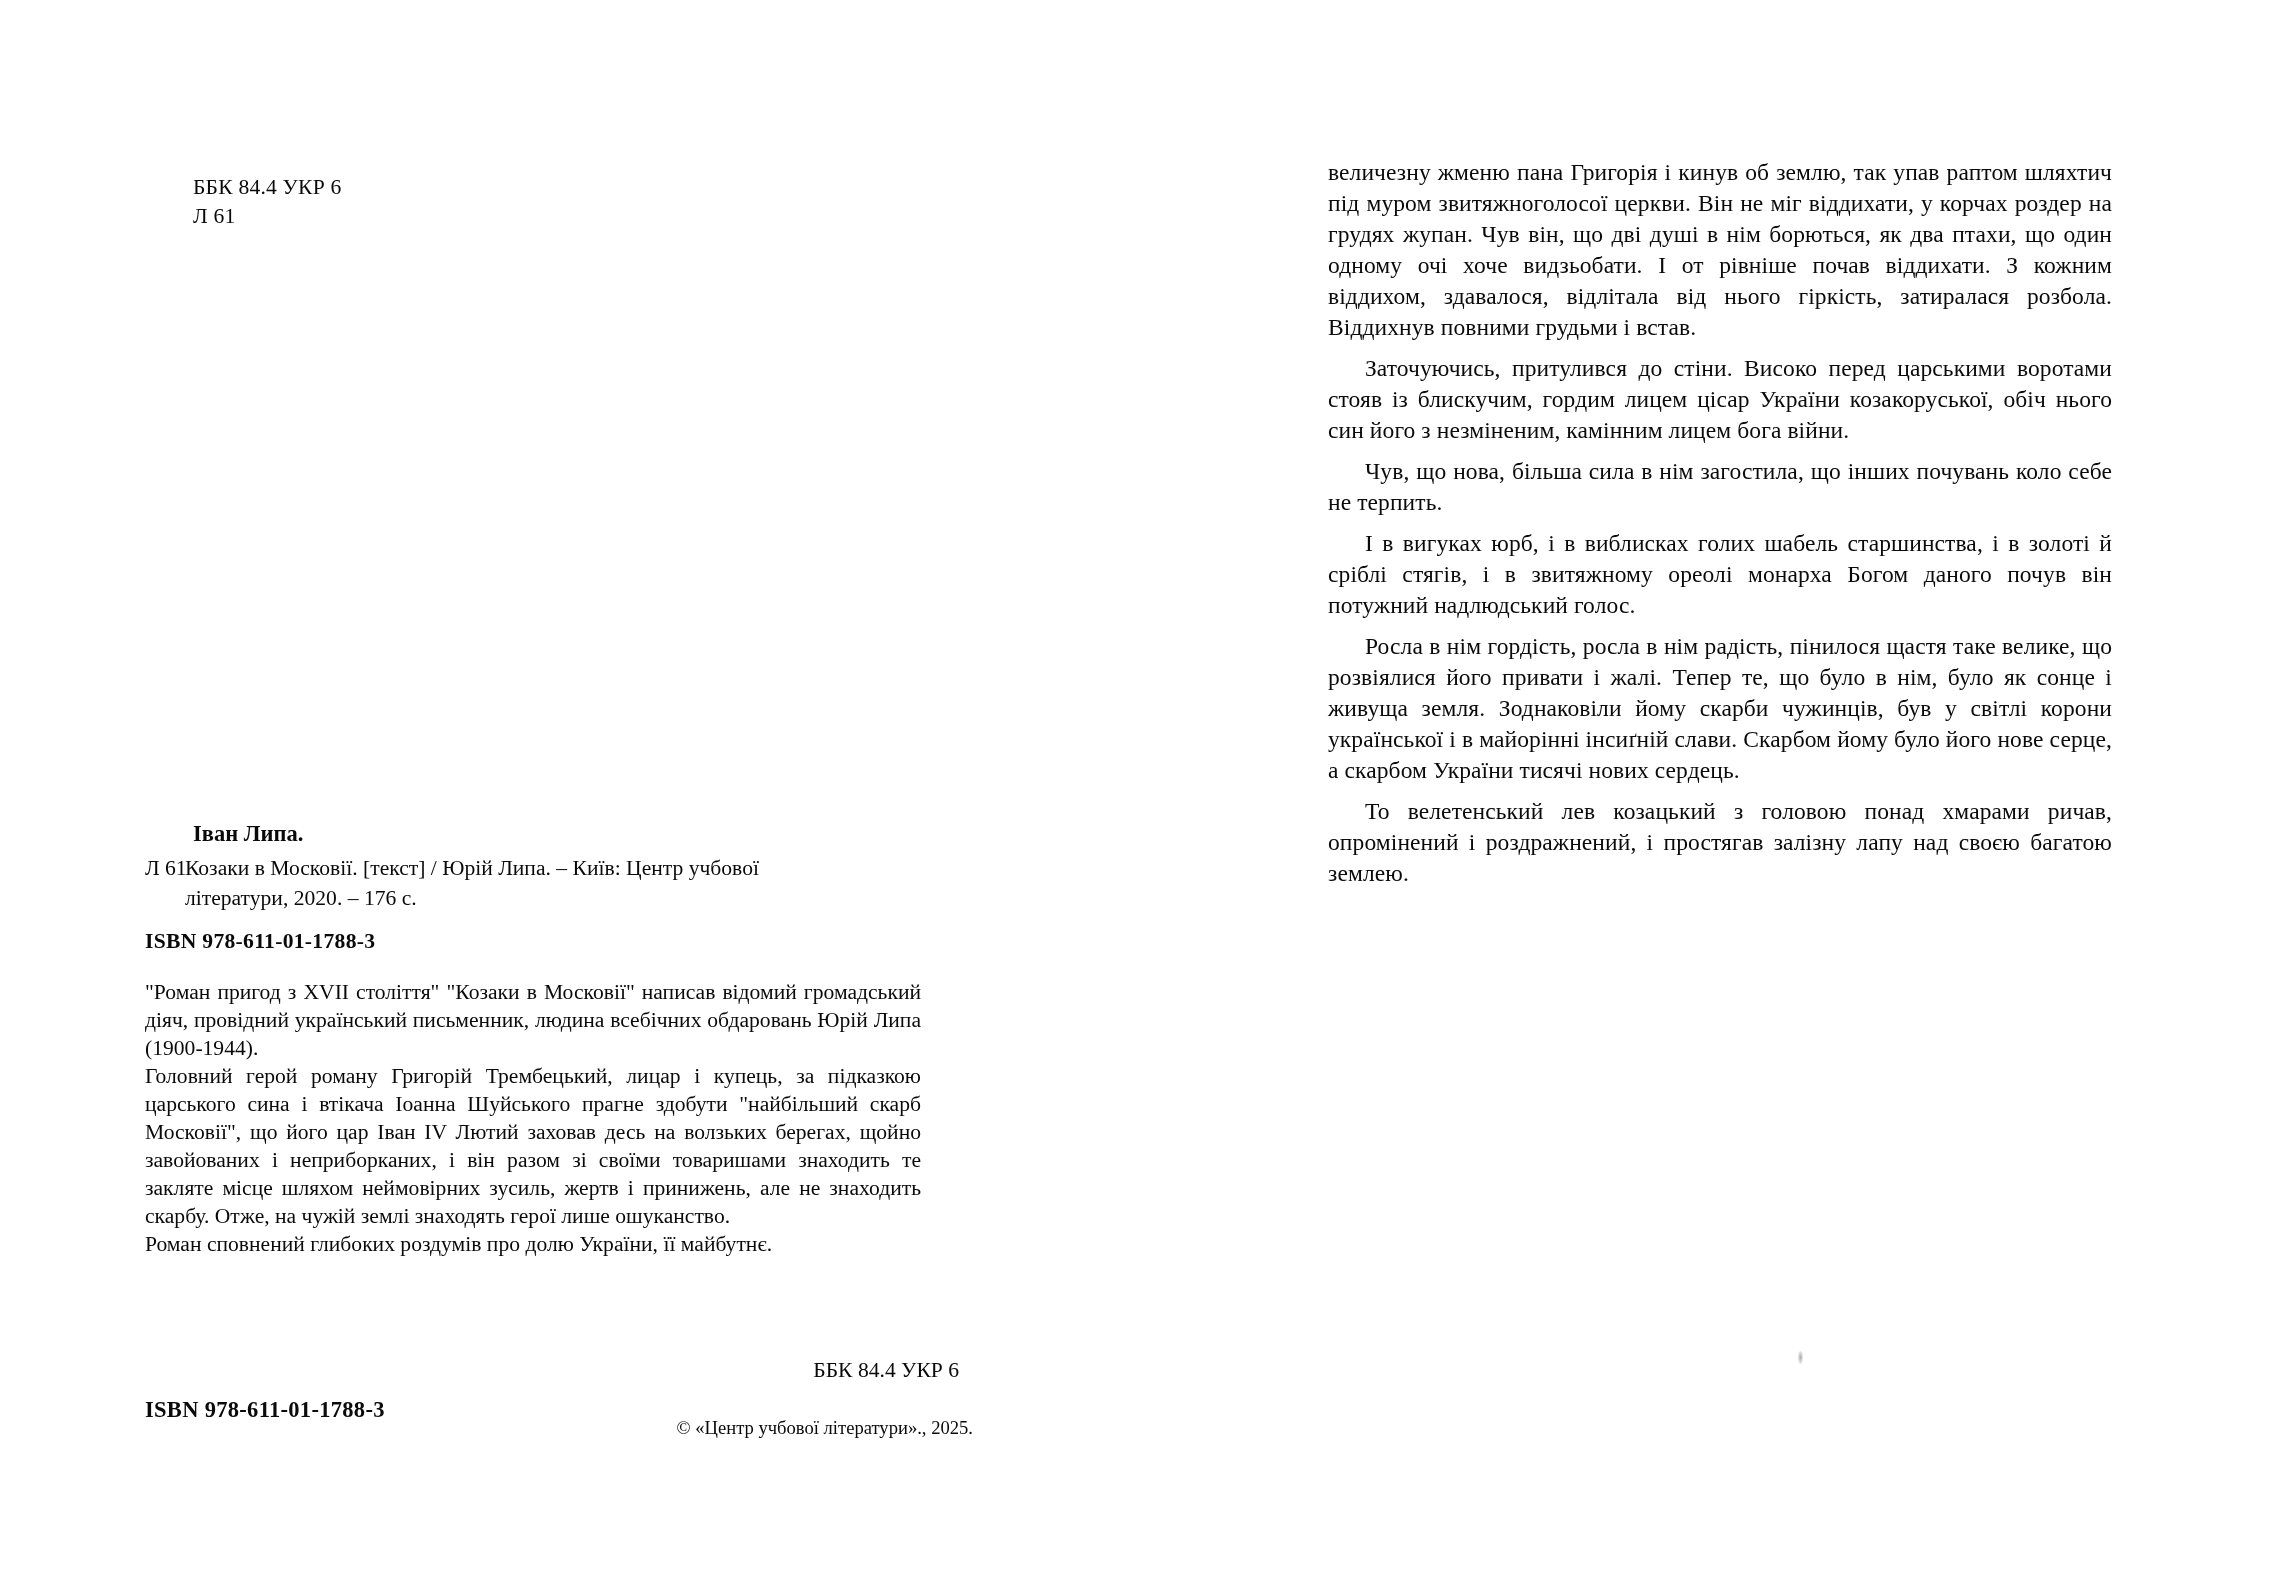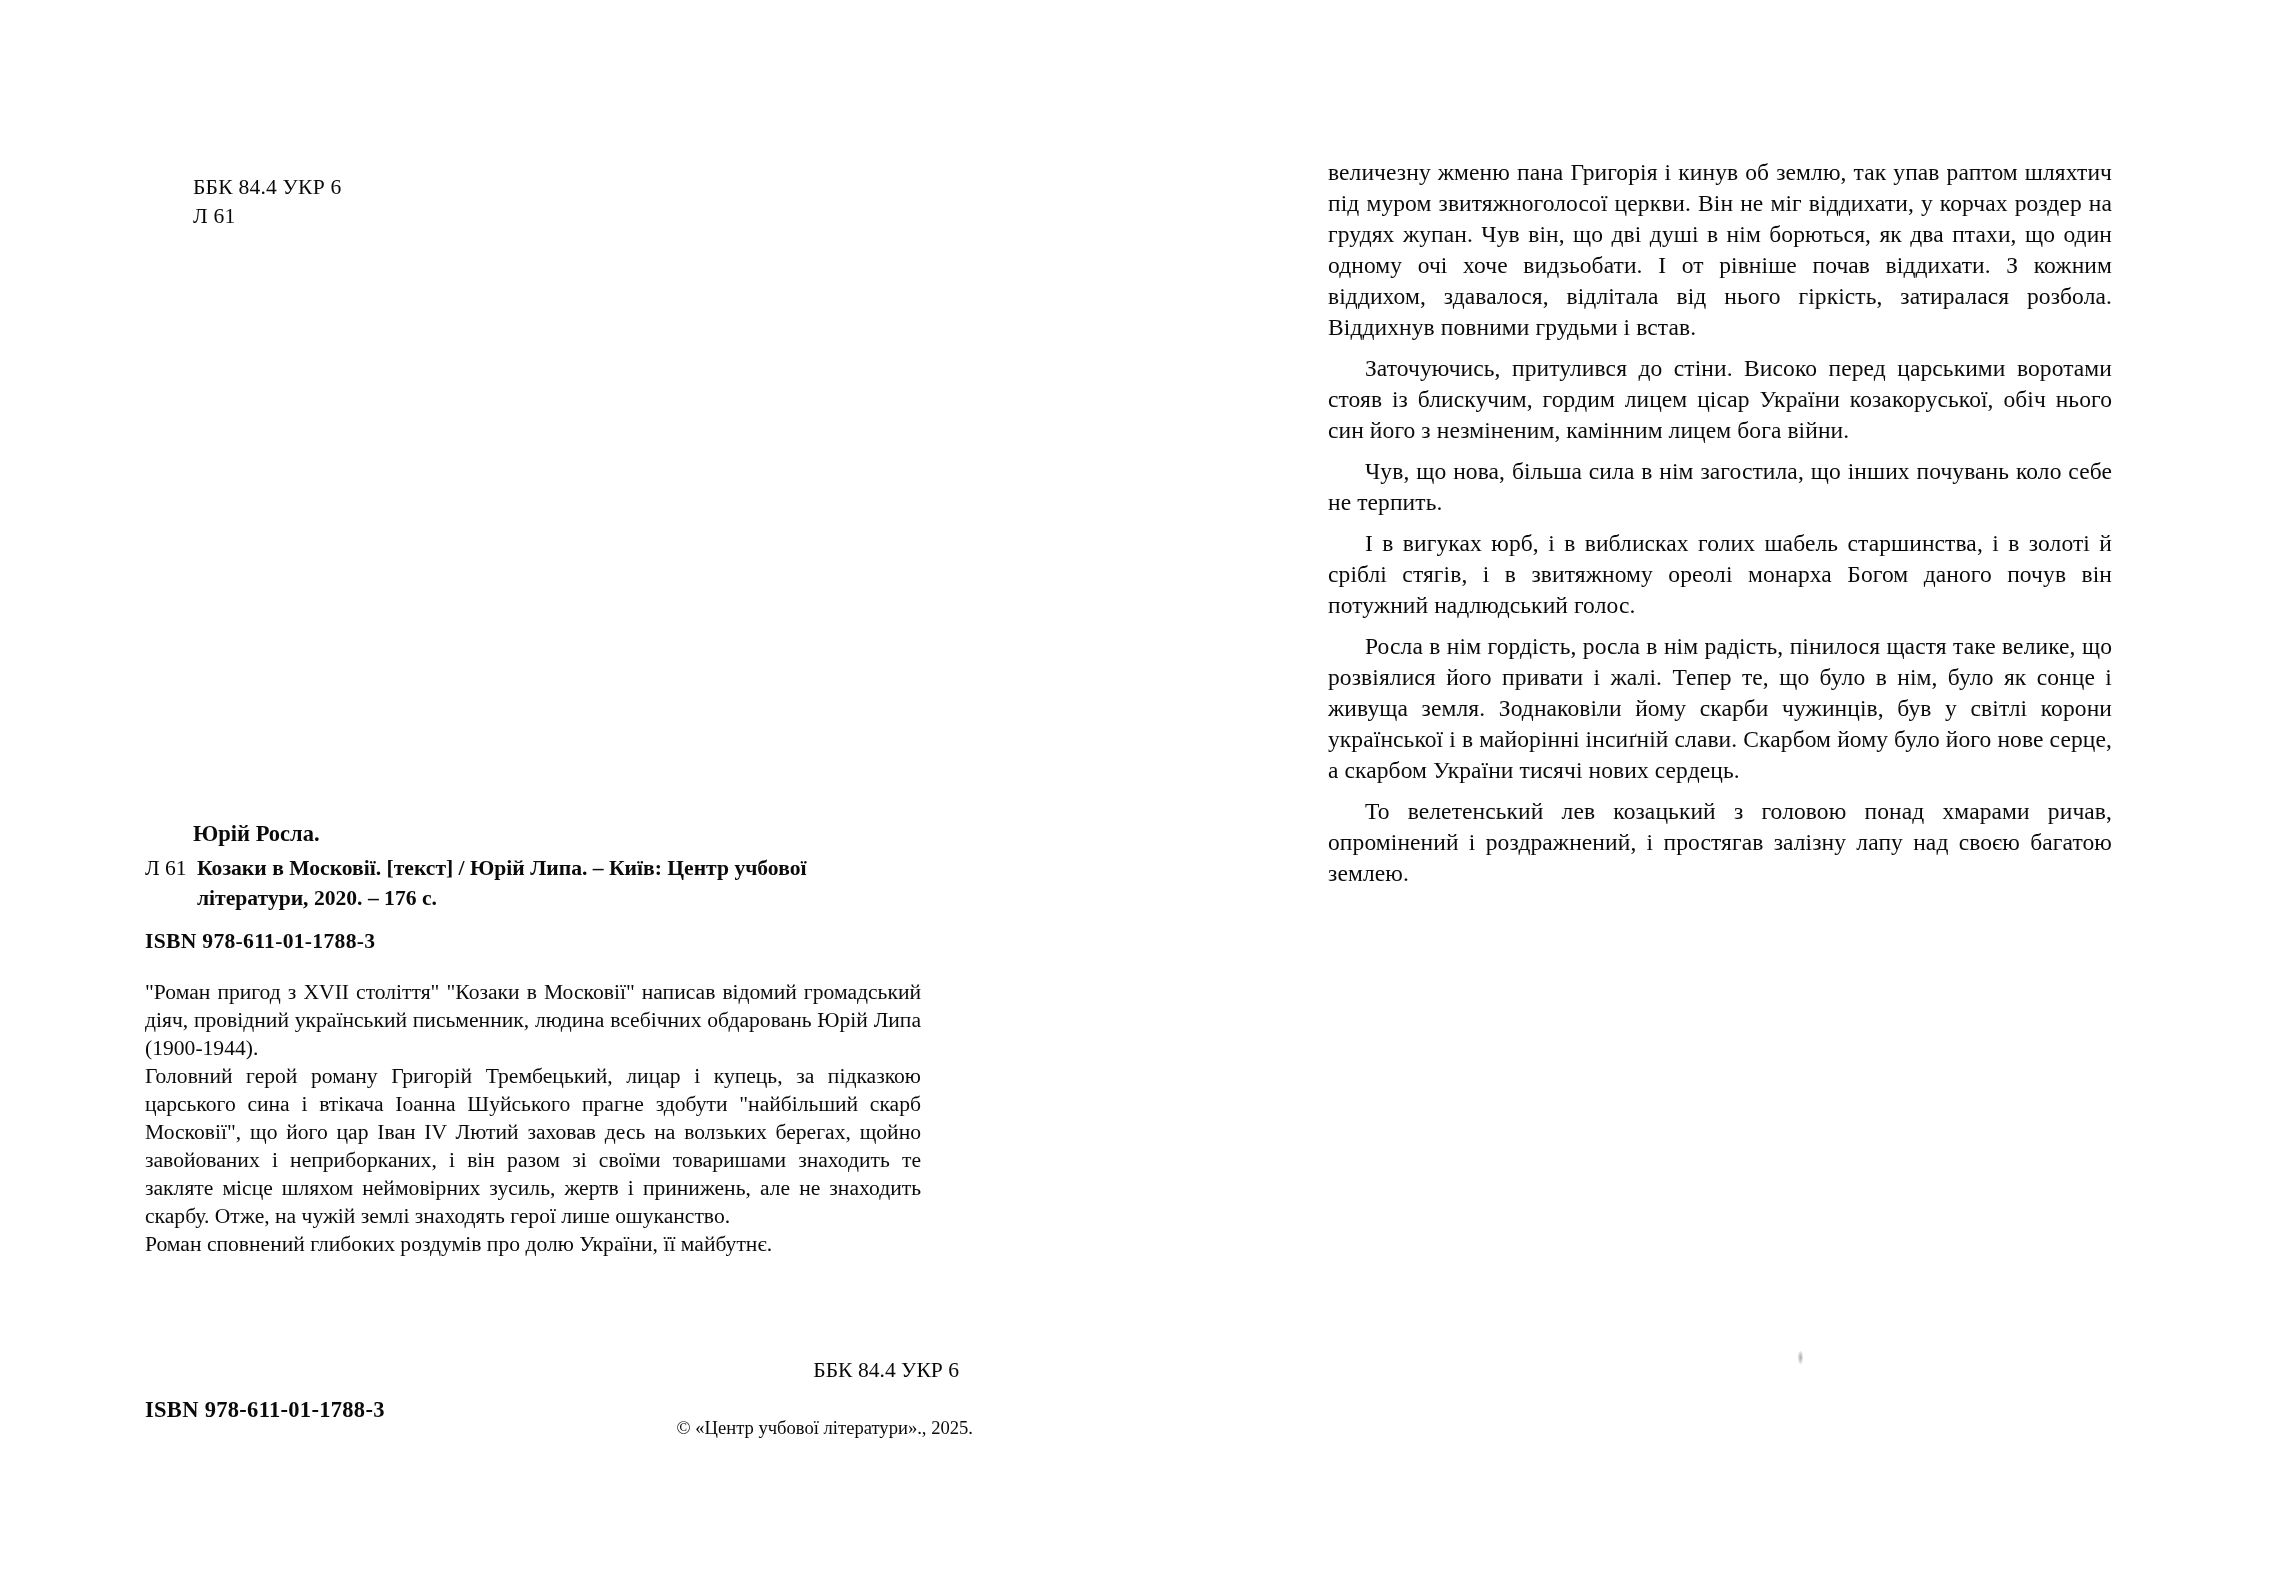--- a/index.html
+++ b/index.html
@@ -53,24 +53,23 @@
     font-size: 21.6px;
     line-height: 30px;
   }
   .card-index {
     position: absolute;
     left: 0;
     top: 0;
   }
   .card-desc {
     position: absolute;
-    left: 52px;
+    left: 40px;
     top: 0;
     width: 735px;
-    font-weight: bold;
   }
   .isbn-top {
     position: absolute;
     left: 0;
     top: 929px;
     font-size: 21.6px;
     font-weight: bold;
     letter-spacing: 0.3px;
   }
   .annotation {
@@ -134,21 +133,21 @@
 
 <div class="spread">
 
   <div class="page-left">
 
     <div class="top-block">
       <div>ББК 84.4 УКР 6</div>
       <div>Л 61</div>
     </div>
 
-    <div class="card-author">Юрій Росла.</div>
+    <div class="card-author">Іван Липа.</div>
 
     <div class="card-row">
       <span class="card-index">Л 61</span>
       <div class="card-desc">
         <div>Козаки в Московії. [текст] / Юрій Липа. – Київ: Центр учбової</div>
         <div>літератури, 2020. – 176 с.</div>
       </div>
     </div>
 
     <div class="isbn-top">ISBN 978-611-01-1788-3</div>

